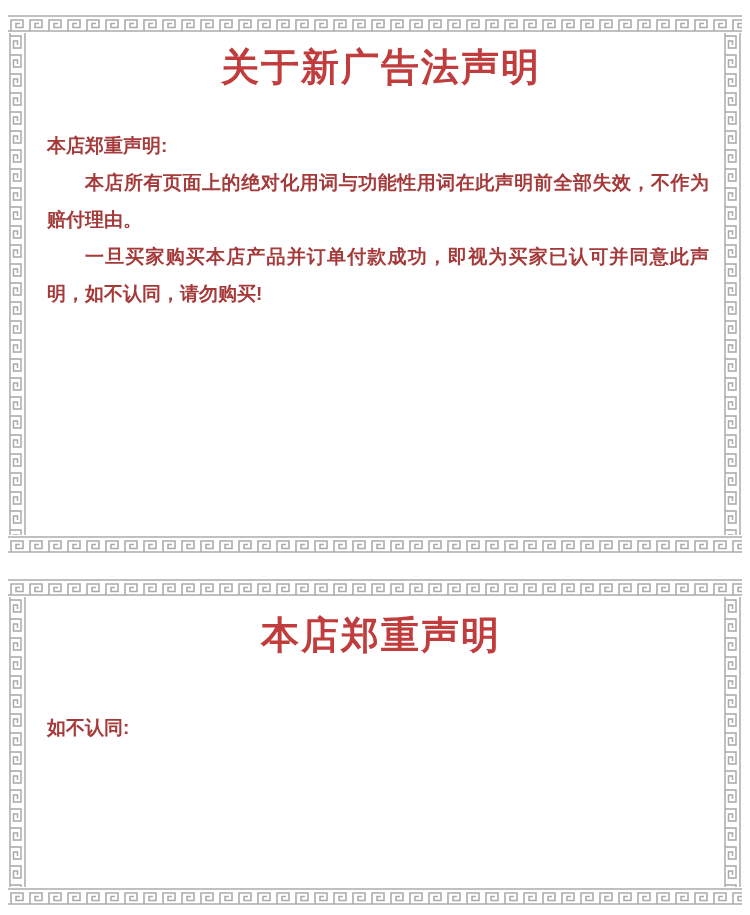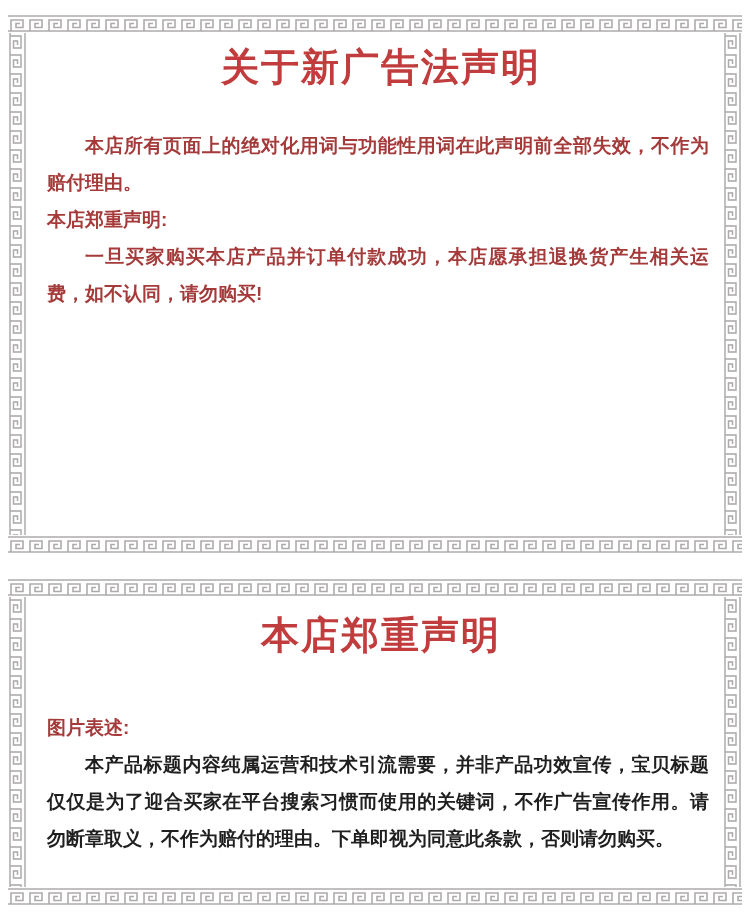--- a/index.html
+++ b/index.html
@@ -88,40 +88,39 @@
       </svg>
     <svg class="edge edge-left">
         <rect width="100%" height="100%" fill="url(#gkV)"></rect>
       </svg>
     <svg class="edge edge-right">
         <rect width="100%" height="100%" fill="url(#gkV)"></rect>
       </svg>
 
     <div class="content">
       <h1 class="panel-title">关于新广告法声明</h1>
+      <p class="red">本店郑重声明:</p>
       <p class="red indent">本店所有页面上的绝对化用词与功能性用词在此声明前全部失效，不作为赔付理由。</p>
-      <p class="red">本店郑重声明:</p>
-      <p class="red indent">一旦买家购买本店产品并订单付款成功，本店愿承担退换货产生相关运费，如不认同，请勿购买!</p>
+      <p class="red indent">一旦买家购买本店产品并订单付款成功，即视为买家已认可并同意此声明，如不认同，请勿购买!</p>
     </div>
   </section>
 
   <section class="panel panel-purchase">
     <svg class="edge edge-top">
         <rect width="100%" height="100%" fill="url(#gkH)"></rect>
       </svg>
     <svg class="edge edge-bottom">
         <rect width="100%" height="100%" fill="url(#gkH)"></rect>
       </svg>
     <svg class="edge edge-left">
         <rect width="100%" height="100%" fill="url(#gkV)"></rect>
       </svg>
     <svg class="edge edge-right">
         <rect width="100%" height="100%" fill="url(#gkV)"></rect>
       </svg>
 
     <div class="content">
       <h1 class="panel-title">本店郑重声明</h1>
-      <p class="red">图片表述:</p>
-      <p class="indent">本产品标题内容纯属运营和技术引流需要，并非产品功效宣传，宝贝标题仅仅是为了迎合买家在平台搜索习惯而使用的关键词，不作广告宣传作用。请勿断章取义，不作为赔付的理由。下单即视为同意此条款，否则请勿购买。</p>
+      <p class="red">如不认同:</p>
     </div>
   </section>
 
 </div>
 
 </body></html>

